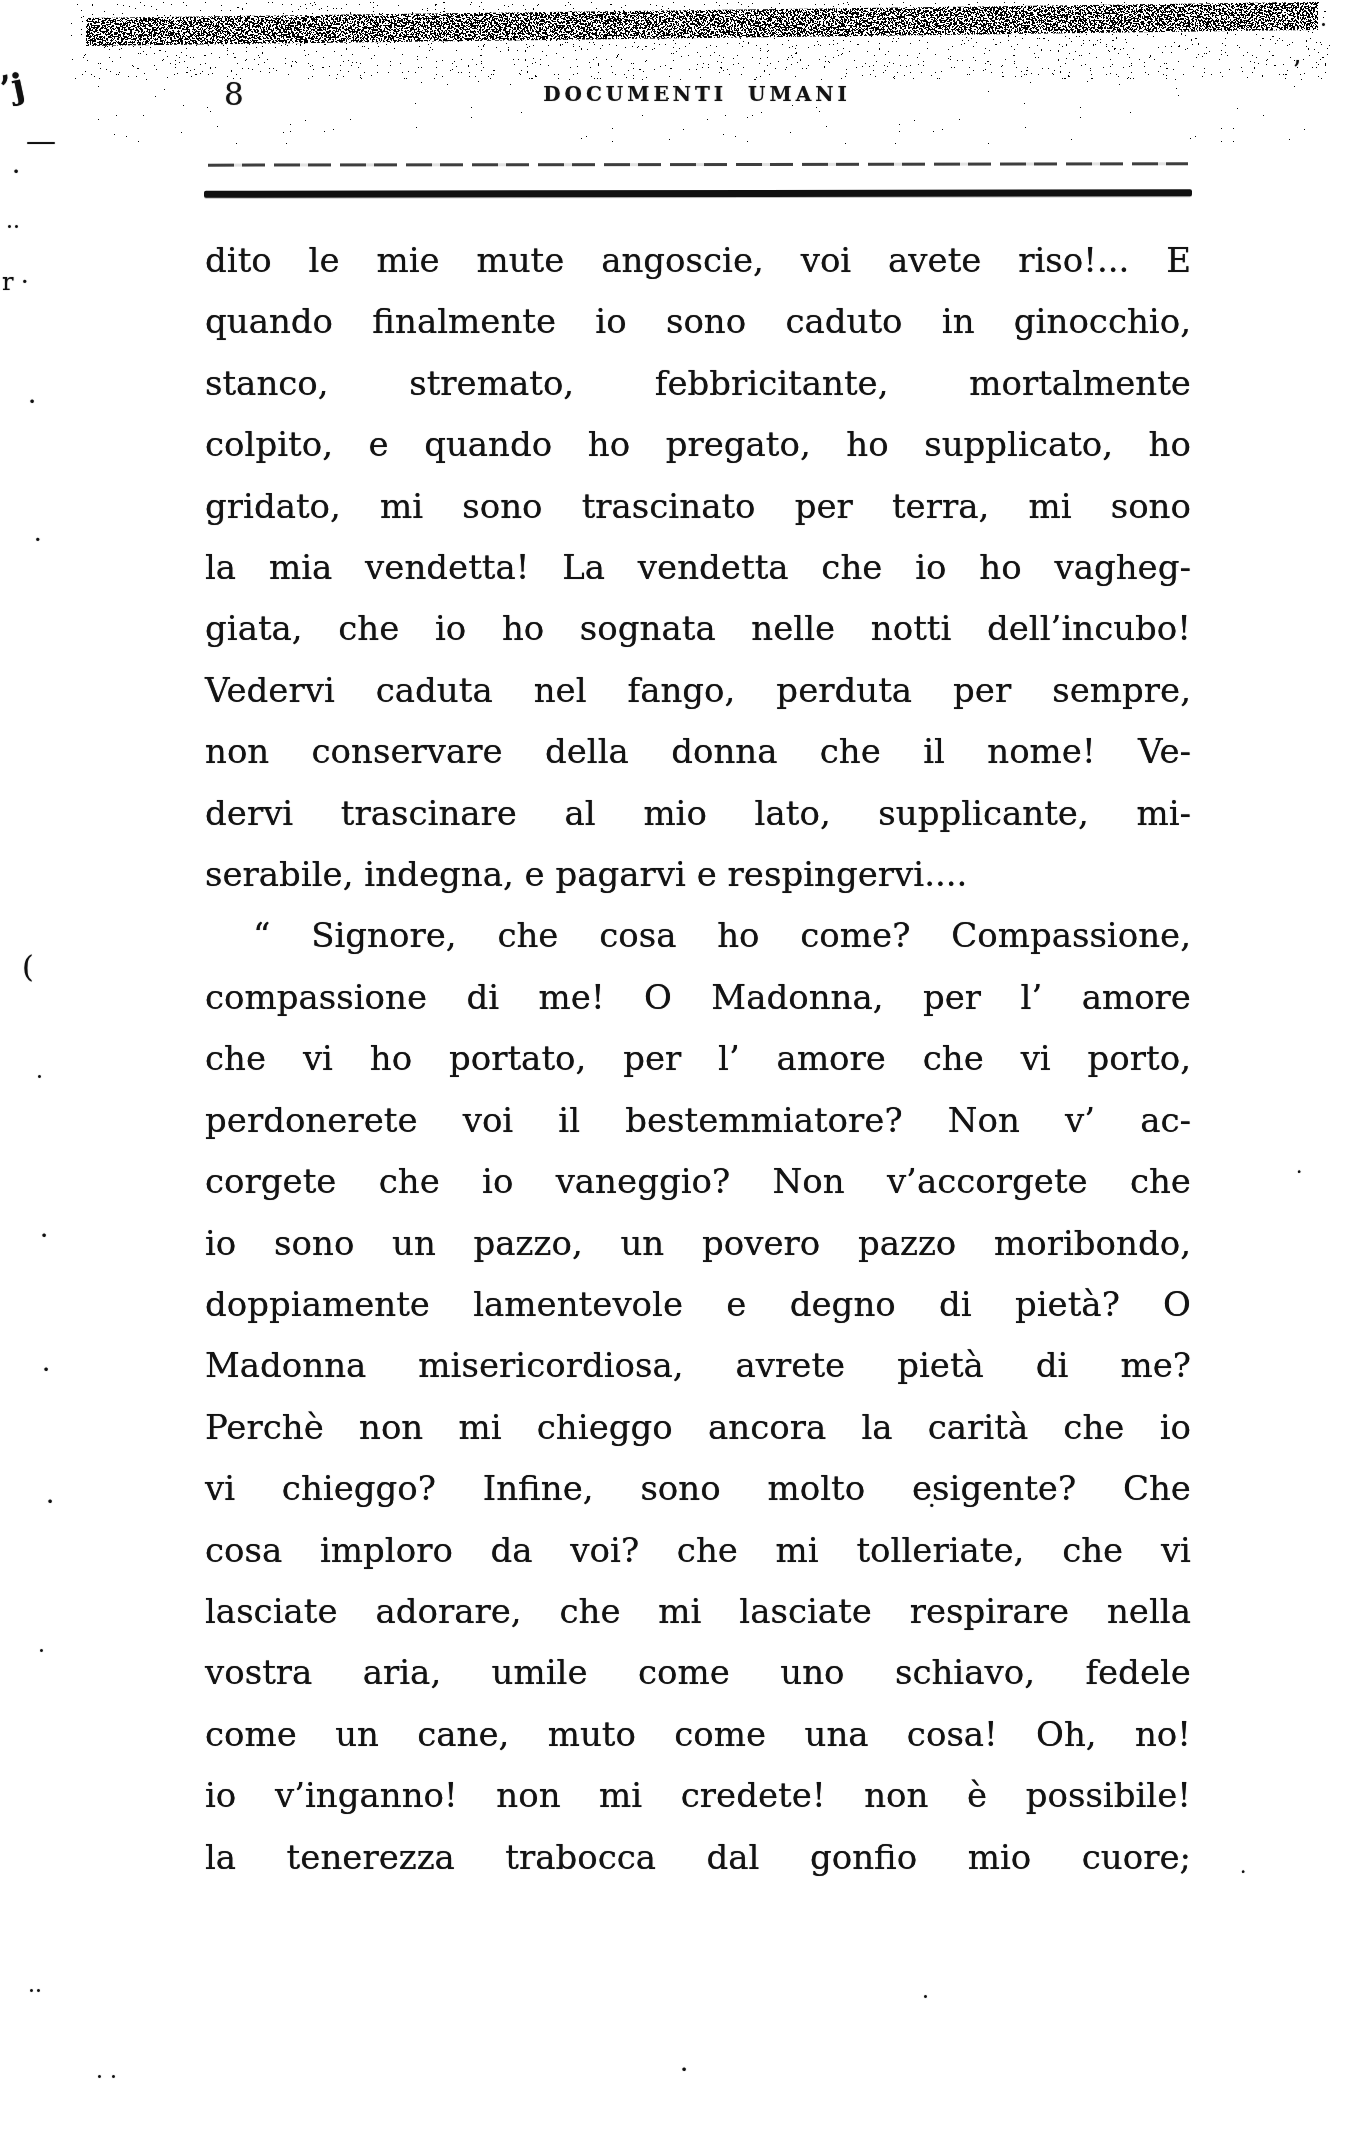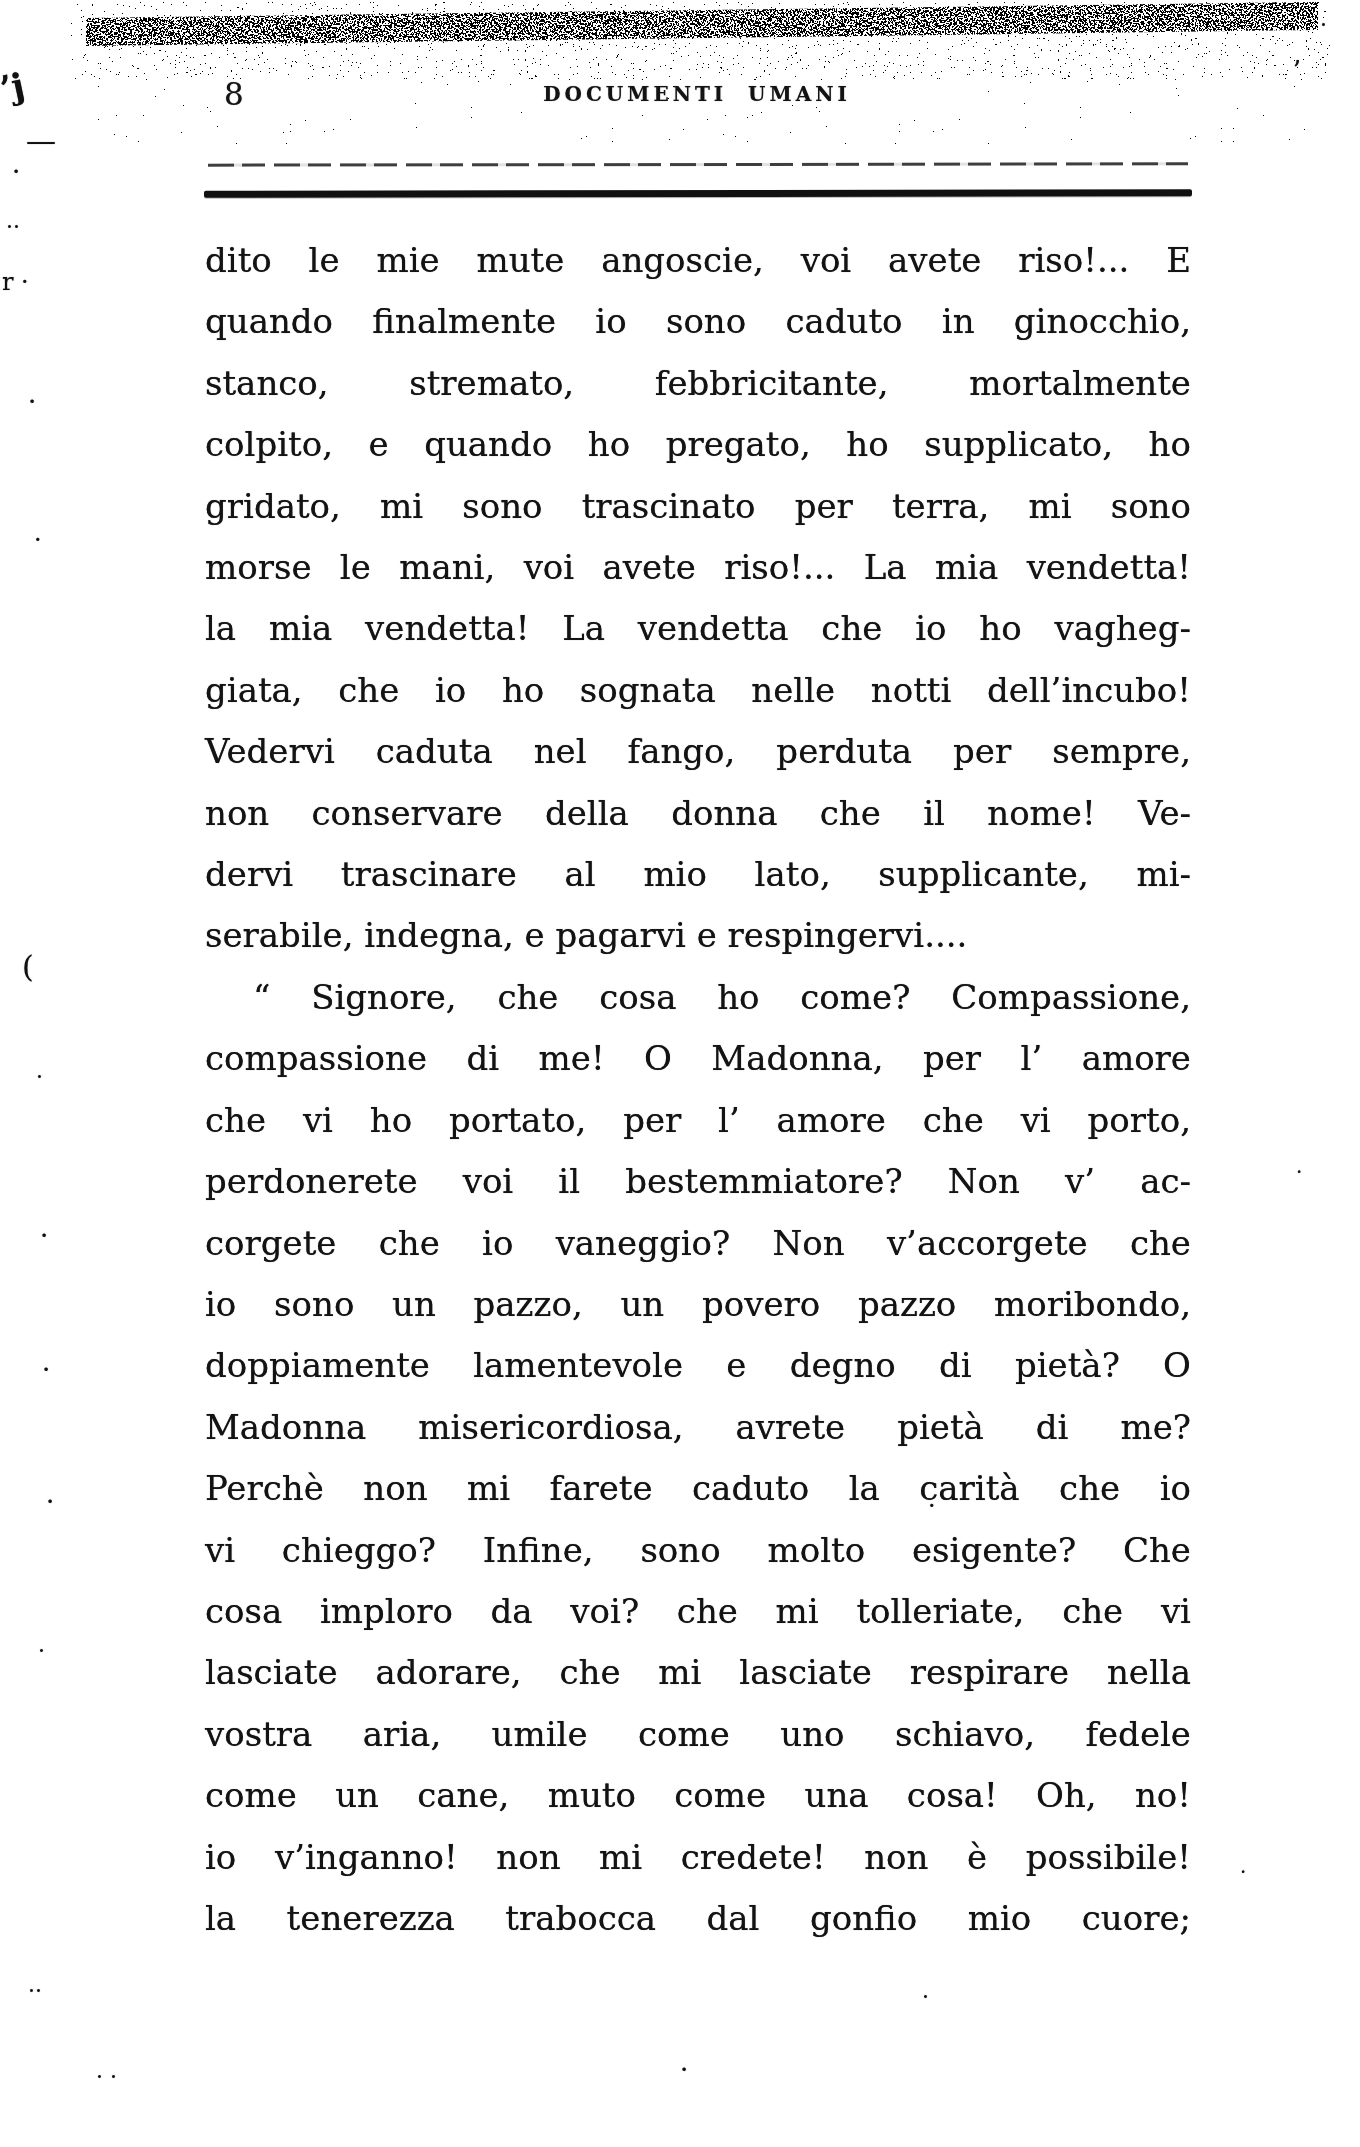--- a/index.html
+++ b/index.html
@@ -94,36 +94,35 @@
   </header>
   <div class="rule-thin"></div>
   <div class="rule-thick"></div>
 
   <main class="text-block" id="text-block">
       <div class="line">dito le mie mute angoscie, voi avete riso!... E</div>
       <div class="line">quando finalmente io sono caduto in ginocchio,</div>
       <div class="line">stanco, stremato, febbricitante, mortalmente</div>
       <div class="line">colpito, e quando ho pregato, ho supplicato, ho</div>
       <div class="line">gridato, mi sono trascinato per terra, mi sono</div>
-      <div class="line">morse le mani, voi avete riso!... La mia vendetta!</div>
       <div class="line">la mia vendetta! La vendetta che io ho vagheg-</div>
       <div class="line">giata, che io ho sognata nelle notti dell’incubo!</div>
       <div class="line">Vedervi caduta nel fango, perduta per sempre,</div>
       <div class="line">non conservare della donna che il nome! Ve-</div>
       <div class="line">dervi trascinare al mio lato, supplicante, mi-</div>
       <div class="line no-stretch">serabile, indegna, e pagarvi e respingervi....</div>
       <div class="line indent">“ Signore, che cosa ho come? Compassione,</div>
       <div class="line">compassione di me! O Madonna, per l’ amore</div>
       <div class="line">che vi ho portato, per l’ amore che vi porto,</div>
       <div class="line">perdonerete voi il bestemmiatore? Non v’ ac-</div>
       <div class="line">corgete che io vaneggio? Non v’accorgete che</div>
       <div class="line">io sono un pazzo, un povero pazzo moribondo,</div>
       <div class="line">doppiamente lamentevole e degno di pietà? O</div>
       <div class="line">Madonna misericordiosa, avrete pietà di me?</div>
-      <div class="line">Perchè non mi farete caduto la carità che io</div>
+      <div class="line">Perchè non mi chieggo ancora la carità che io</div>
       <div class="line">vi chieggo? Infine, sono molto esigente? Che</div>
       <div class="line">cosa imploro da voi? che mi tolleriate, che vi</div>
       <div class="line">lasciate adorare, che mi lasciate respirare nella</div>
       <div class="line">vostra aria, umile come uno schiavo, fedele</div>
       <div class="line">come un cane, muto come una cosa! Oh, no!</div>
       <div class="line">io v’inganno! non mi credete! non è possibile!</div>
       <div class="line">la tenerezza trabocca dal gonfio mio cuore;</div>
     </main>
 
   <div id="marks">

